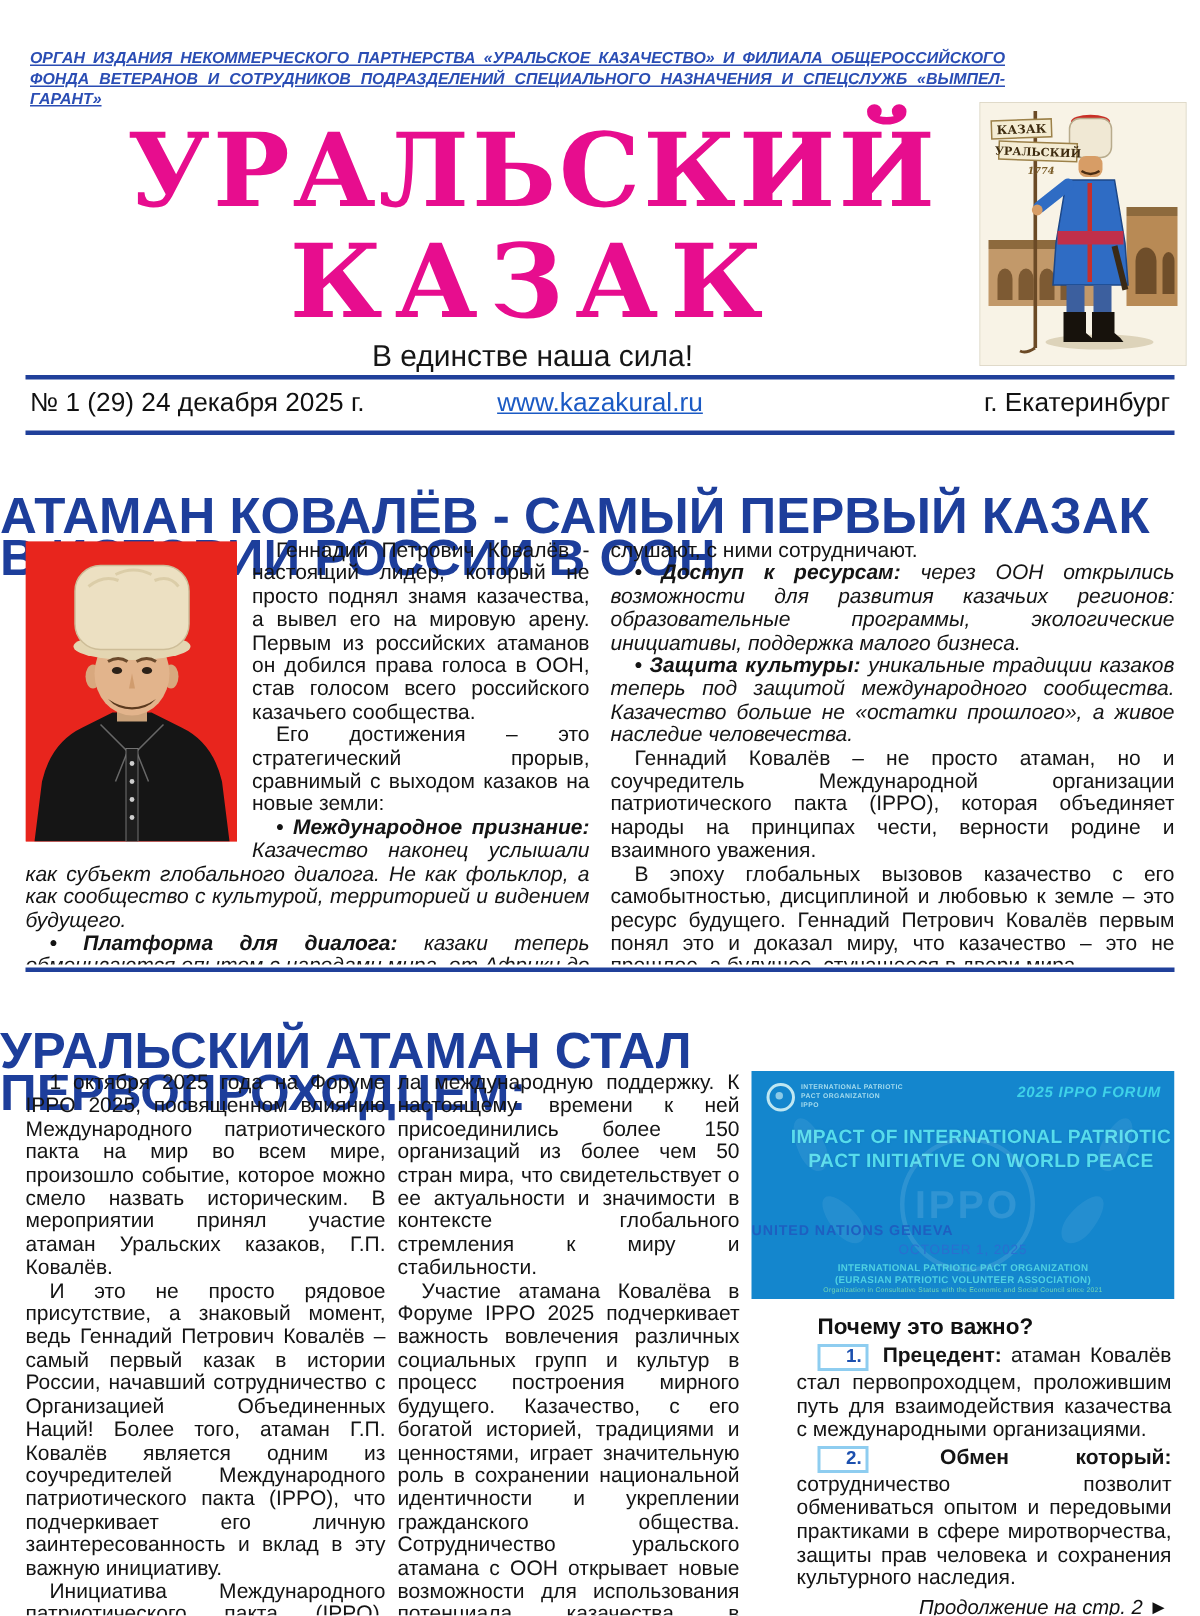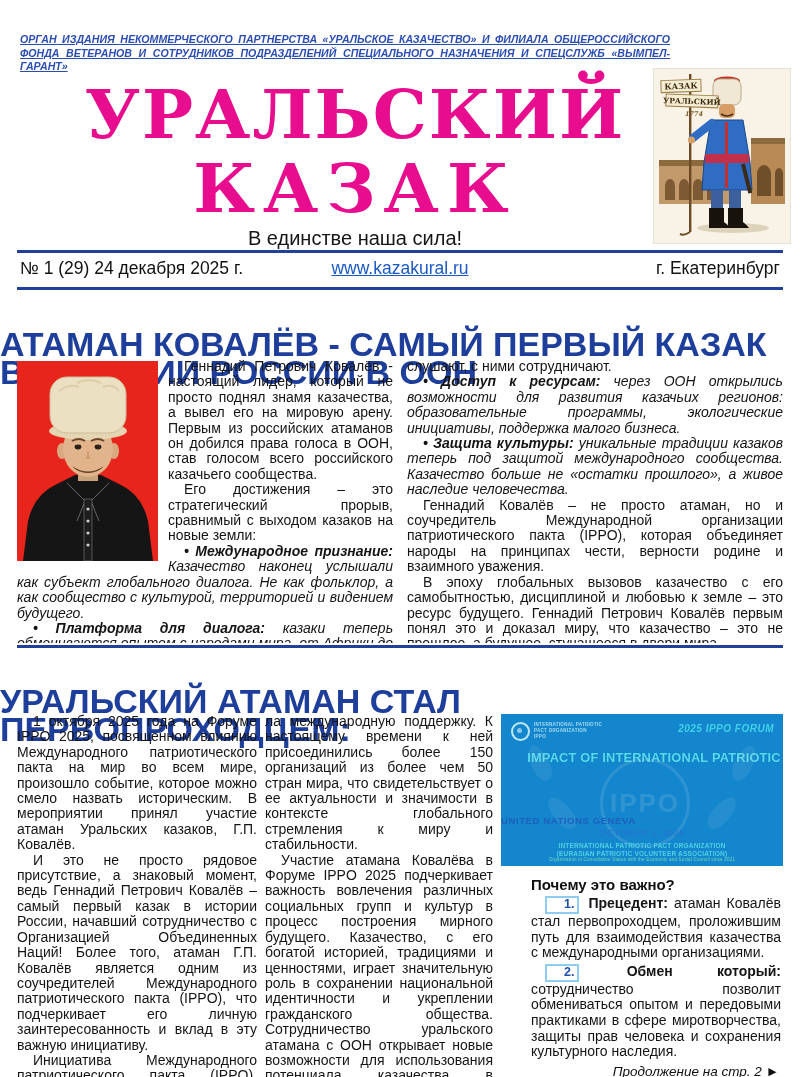--- a/index.html
+++ b/index.html
@@ -64,21 +64,21 @@
   .wm-leaf{position:absolute;width:18px;height:38px;background:rgba(255,255,255,.07);border-radius:50% 50% 50% 50%/60% 60% 40% 40%;}
   .leaf1{top:30px;left:30px;transform:rotate(-25deg);} .leaf2{top:30px;right:30px;transform:rotate(25deg);}
   .leaf3{top:80px;left:52px;transform:rotate(-40deg);} .leaf4{top:80px;right:52px;transform:rotate(40deg);}
   .venue{position:absolute;top:101px;left:0;width:100%;font-size:9.5px;font-weight:bold;color:#1e5fc0;letter-spacing:.6px;}
   .bdate{position:absolute;top:114px;left:0;width:100%;text-align:center;font-size:9px;font-weight:normal;color:#2a6fd0;letter-spacing:.6px;}
   .orgs{position:absolute;top:128px;left:0;width:100%;text-align:center;font-size:6.5px;line-height:7.6px;font-weight:bold;color:#4ed0e2;letter-spacing:.2px;}
   .org3{font-size:4.5px;line-height:5px;color:#72d8b6;font-weight:normal;}
 
   
   .why{padding:10px 2px 0 30px;}
-  .why-heading{font-size:15px;font-weight:bold;margin:0 0 3px 0;color:#111;}
+  .why-heading{font-size:15px;font-weight:bold;margin:0 0 3px 14px;color:#111;}
   .why p{margin:0 0 3px 0;text-align:justify;font-size:14px;line-height:15.6px;text-indent:14px;}
   .numbox{display:inline-block;border:2px solid #8ecdf0;color:#1b4fae;font-weight:bold;
           font-size:12.5px;line-height:13px;padding:0 3px 1px 3px;background:#fff;margin-right:3px;}
   .continuation{margin-top:4px;text-align:right;font-size:13.5px;color:#111;padding-right:2px;}
   .cont-text{font-style:italic;}
 </style>
 </head>
 <body>
 
 <div class="page">
@@ -218,20 +218,21 @@
             <div class="logo-dot"></div>
           </div>
         <div class="logo-text">
           <div>INTERNATIONAL PATRIOTIC</div>
           <div>PACT ORGANIZATION</div>
           <div>IPPO</div>
         </div>
         <div class="forum-label">2025 IPPO FORUM</div>
         <div class="banner-title">
           <div>IMPACT OF INTERNATIONAL PATRIOTIC</div>
+          <div>PACT INITIATIVE ON WORLD PEACE</div>
         </div>
         <div class="wm-leaf leaf1"></div>
         <div class="wm-leaf leaf2"></div>
         <div class="wm-leaf leaf3"></div>
         <div class="wm-leaf leaf4"></div>
         <div class="wm-circle">
           <span class="wm-text">IPPO</span>
         </div>
         <div class="venue">UNITED NATIONS GENEVA</div>
         <div class="bdate">OCTOBER 1, 2025</div>

